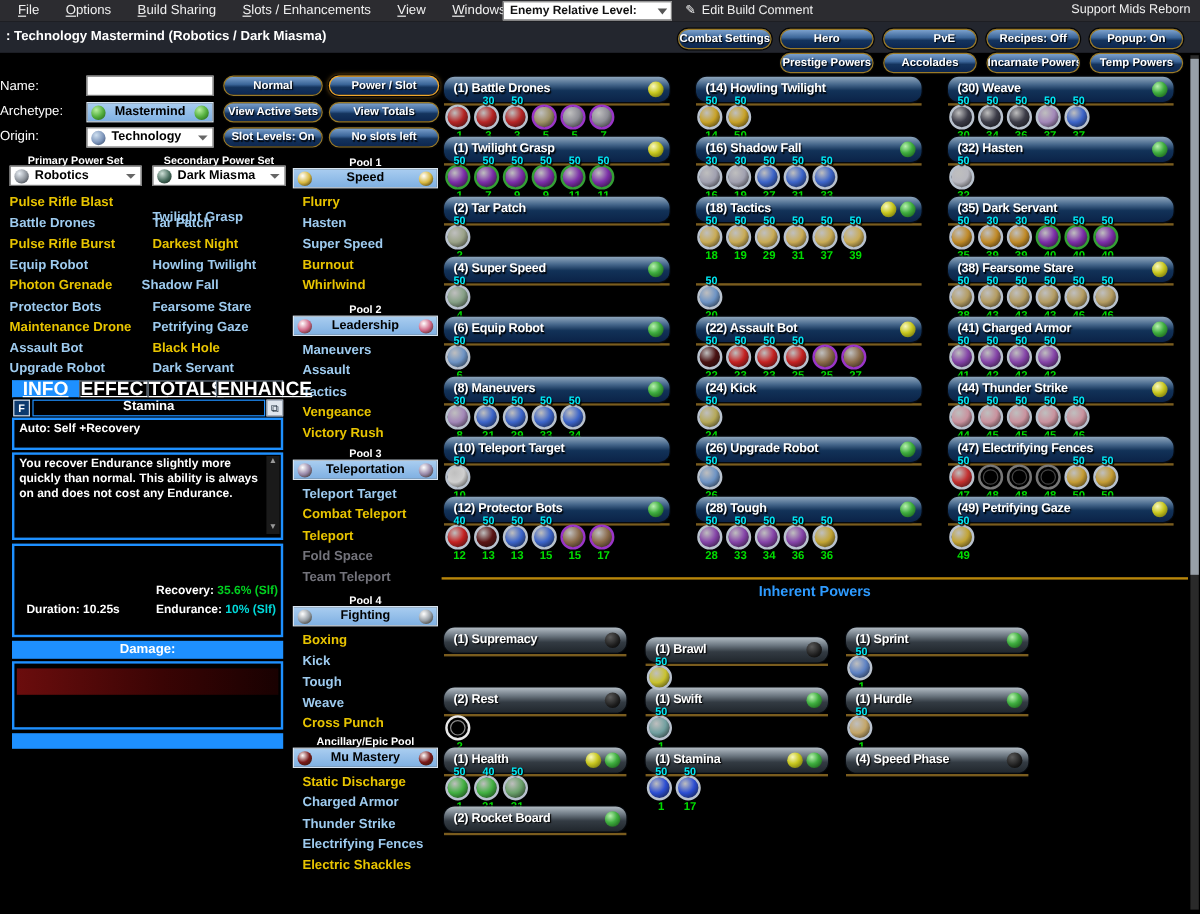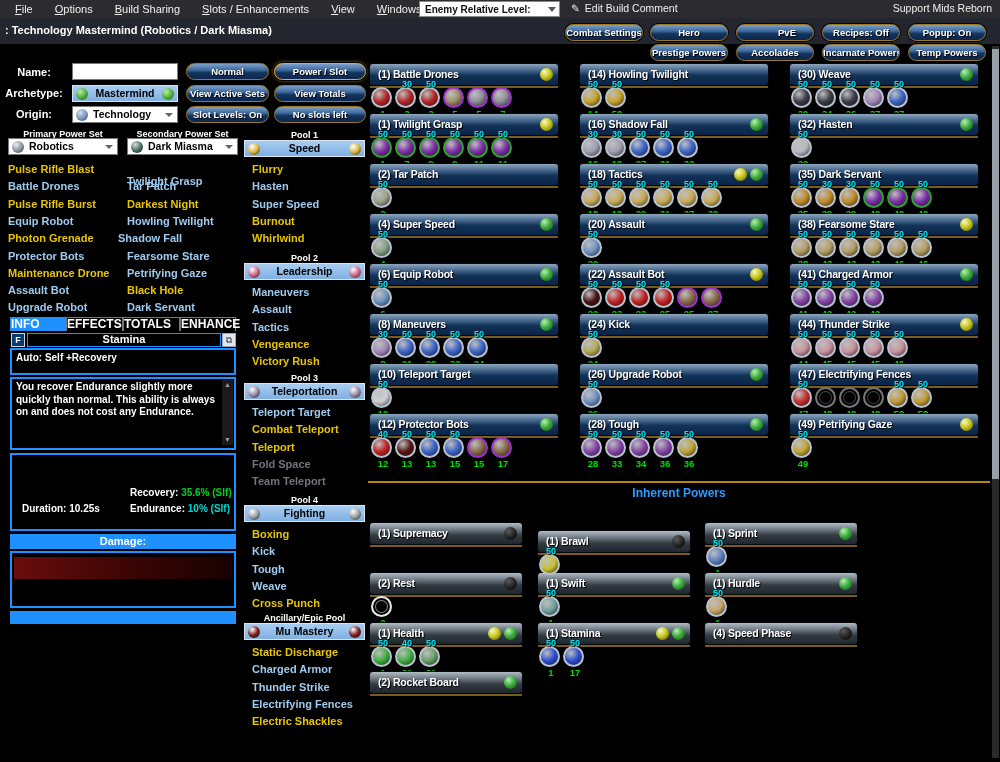--- a/index.html
+++ b/index.html
@@ -21,43 +21,43 @@
   
   #titlebar{position:absolute;left:0;top:18px;width:1000px;height:26px;background:#23262e;}
   #titlebar .txt{position:absolute;left:5px;top:6px;font-size:11px;font-weight:bold;color:#fff;}
   
   .pillbtn{position:absolute;height:17px;border-radius:9px;text-align:center;line-height:15px;
     font-size:9.5px;font-weight:bold;color:#fff;text-shadow:1px 1px 1px #000;
     background:linear-gradient(180deg,#7ba0cc 0%,#3c6699 42%,#14345e 58%,#0c2650 100%);
     border:1px solid #9a7a28;box-shadow:0 0 0 1px #050505;cursor:pointer;white-space:nowrap;overflow:hidden;}
   .pillbtn.hl{border-color:#f0a72c;box-shadow:0 0 0 1px #050505,0 0 4px #c88a20;}
   
-  .formlabel{position:absolute;font-size:11px;font-weight:bold;color:#fff;text-align:center;width:68px;}
+  .formlabel{position:absolute;font-size:11px;font-weight:normal;color:#fff;text-align:left;width:68px;}
   #name-input{position:absolute;left:72px;top:63px;width:106px;height:17px;background:#fff;
     border:1px solid #7a7a7a;font-size:11px;padding:0 3px;}
   .ltblue-ctl{position:absolute;background:linear-gradient(180deg,#a9cdf0,#7fb0e2);border:1px solid #d8e4f0;
     color:#000;font-size:10.5px;font-weight:bold;text-align:center;line-height:15px;}
   .white-select{position:absolute;background:#fff;border:1px solid #7a7a7a;color:#000;
     font-size:10.5px;font-weight:bold;line-height:15px;padding-left:20px;}
   .white-select .sicon-sel{position:absolute;left:3px;top:2px;width:12px;height:12px;border-radius:50%;}
   .white-select .chev{position:absolute;right:4px;top:6px;width:0;height:0;border-left:4px solid transparent;
     border-right:4px solid transparent;border-top:4px solid #666;}
   .ctl-icon{position:absolute;top:2px;width:12px;height:12px;border-radius:50%;}
   
   .colhdr{position:absolute;font-size:9px;font-weight:bold;color:#fff;text-align:center;}
   .plist-item{position:absolute;font-size:11px;font-weight:bold;white-space:nowrap;cursor:pointer;}
   .plist-item.t{color:#9ecbef;}
   .plist-item.a{color:#e8c400;}
   .plist-item.d{color:#73737b;}
   .poolbar{position:absolute;background:linear-gradient(180deg,#a9cdf0,#7fb0e2);border:1px solid #d8e4f0;
     color:#000;font-size:10.5px;font-weight:bold;text-align:center;line-height:15px;}
   .poolbar .pi{position:absolute;top:2px;width:12px;height:12px;border-radius:50%;}
   
-  .tab{position:absolute;height:14px;font-size:12px;font-weight:bold;color:#fff;
-    line-height:13px;background:#000;border:1px solid #6a7886;border-bottom:none;cursor:pointer;}
+  .tab{position:absolute;height:14px;font-size:16px;font-weight:bold;color:#fff;text-align:center;
+    line-height:13px;background:#000;border:1px solid #6a7886;border-bottom:none;cursor:pointer;text-decoration:underline;}
   .tab.active{background:#1e90ff;border-color:#1e90ff;}
   .bluebox{position:absolute;background:#000;border:2px solid #1e90ff;}
   #power-title{color:#fff;font-size:11px;font-weight:bold;text-align:center;line-height:11px;}
   #f-btn{position:absolute;left:11px;top:333px;width:14px;height:14px;background:#0d3a6e;border:1px solid #cfd8e2;
     color:#fff;font-size:9px;font-weight:bold;text-align:center;line-height:12px;cursor:pointer;}
   #float-icon{position:absolute;left:222px;top:333px;width:14px;height:14px;background:#dfe6ee;
     border:1px solid #9aa6b4;color:#22303e;font-size:9px;line-height:12px;text-align:center;cursor:pointer;}
   #auto-box{left:10px;top:348px;width:226px;height:27px;color:#fff;font-size:10px;font-weight:bold;
     padding:2px 4px;}
   #desc-box{left:10px;top:377px;width:226px;height:73px;color:#fff;font-size:10px;font-weight:bold;
@@ -71,21 +71,21 @@
   .v-cyan{color:#00d8d8;}
   #damage-bar{position:absolute;left:10px;top:534px;width:226px;height:15px;background:#1e90ff;
     color:#fff;font-size:11px;font-weight:bold;text-align:center;line-height:15px;}
   #damage-box{left:10px;top:551px;width:226px;height:57px;}
   #damage-box .band{position:absolute;left:2px;right:2px;top:4px;height:22px;
     background:linear-gradient(90deg,#6b0d0d,#3a0404 55%,#190101);}
   #bottom-bluebar{position:absolute;left:10px;top:611px;width:226px;height:13px;background:#1e90ff;}
   
   .prow{position:absolute;}
   .goldline{position:absolute;left:0;right:0;top:22px;height:2px;background:#7a5c1e;}
-  .pbar{position:absolute;left:0;top:0;width:100%;height:21px;border-radius:3px;
+  .pbar{position:absolute;left:0;top:0;width:100%;height:21px;border-radius:9px;
     background:linear-gradient(180deg,#8ea6bd 0%,#47688c 30%,#123258 55%,#0b2348 100%);
     box-shadow:0 0 0 1px #05080d;cursor:pointer;}
   .pbar.inh{background:linear-gradient(180deg,#b2bcc4 0%,#6d7882 32%,#333b43 58%,#20262c 100%);}
   .pname{position:absolute;left:8px;top:0;font-size:10.5px;font-weight:bold;color:#fff;
     text-shadow:1px 1px 1px #000;line-height:21px;white-space:nowrap;letter-spacing:-0.2px;}
   .dots{position:absolute;right:5px;top:4px;display:flex;gap:3px;}
   .dot{width:13px;height:13px;border-radius:50%;}
   .dot.green{background:radial-gradient(circle at 35% 30%,#b8f0b0,#3fae3f 45%,#124a12 100%);}
   .dot.yellow{background:radial-gradient(circle at 35% 30%,#f8f8c0,#c8c820 45%,#5a5a08 100%);}
   .dot.black{background:radial-gradient(circle at 35% 30%,#5a5a5a,#1c1c1c 60%,#000 100%);}
@@ -581,26 +581,20 @@
         </div>
         <div class="slot">
           <div class="enh">50</div>
           <div class="sicon" style="border-color: rgb(185, 194, 206); background: radial-gradient(circle at 35% 30%, rgba(255, 255, 255, 0.75), rgb(201, 171, 85) 48%, rgb(5, 5, 5) 115%);"></div>
           <div class="lvl">39</div>
         </div>
       </div>
     </div>
     <div class="prow" style="left: 580px; top: 214px; width: 188px; height: 50px;">
       <div class="goldline"></div>
-      <div class="pbar">
-        <span class="pname">(20) Assault</span>
-        <div class="dots">
-          <span class="dot green"></span>
-        </div>
-      </div>
       <div class="slots">
         <div class="slot">
           <div class="enh">50</div>
           <div class="sicon" style="border-color: rgb(185, 194, 206); background: radial-gradient(circle at 35% 30%, rgba(255, 255, 255, 0.75), rgb(109, 147, 196) 48%, rgb(5, 5, 5) 115%);"></div>
           <div class="lvl">20</div>
         </div>
       </div>
     </div>
     <div class="prow" style="left: 580px; top: 264px; width: 188px; height: 50px;">
       <div class="goldline"></div>

